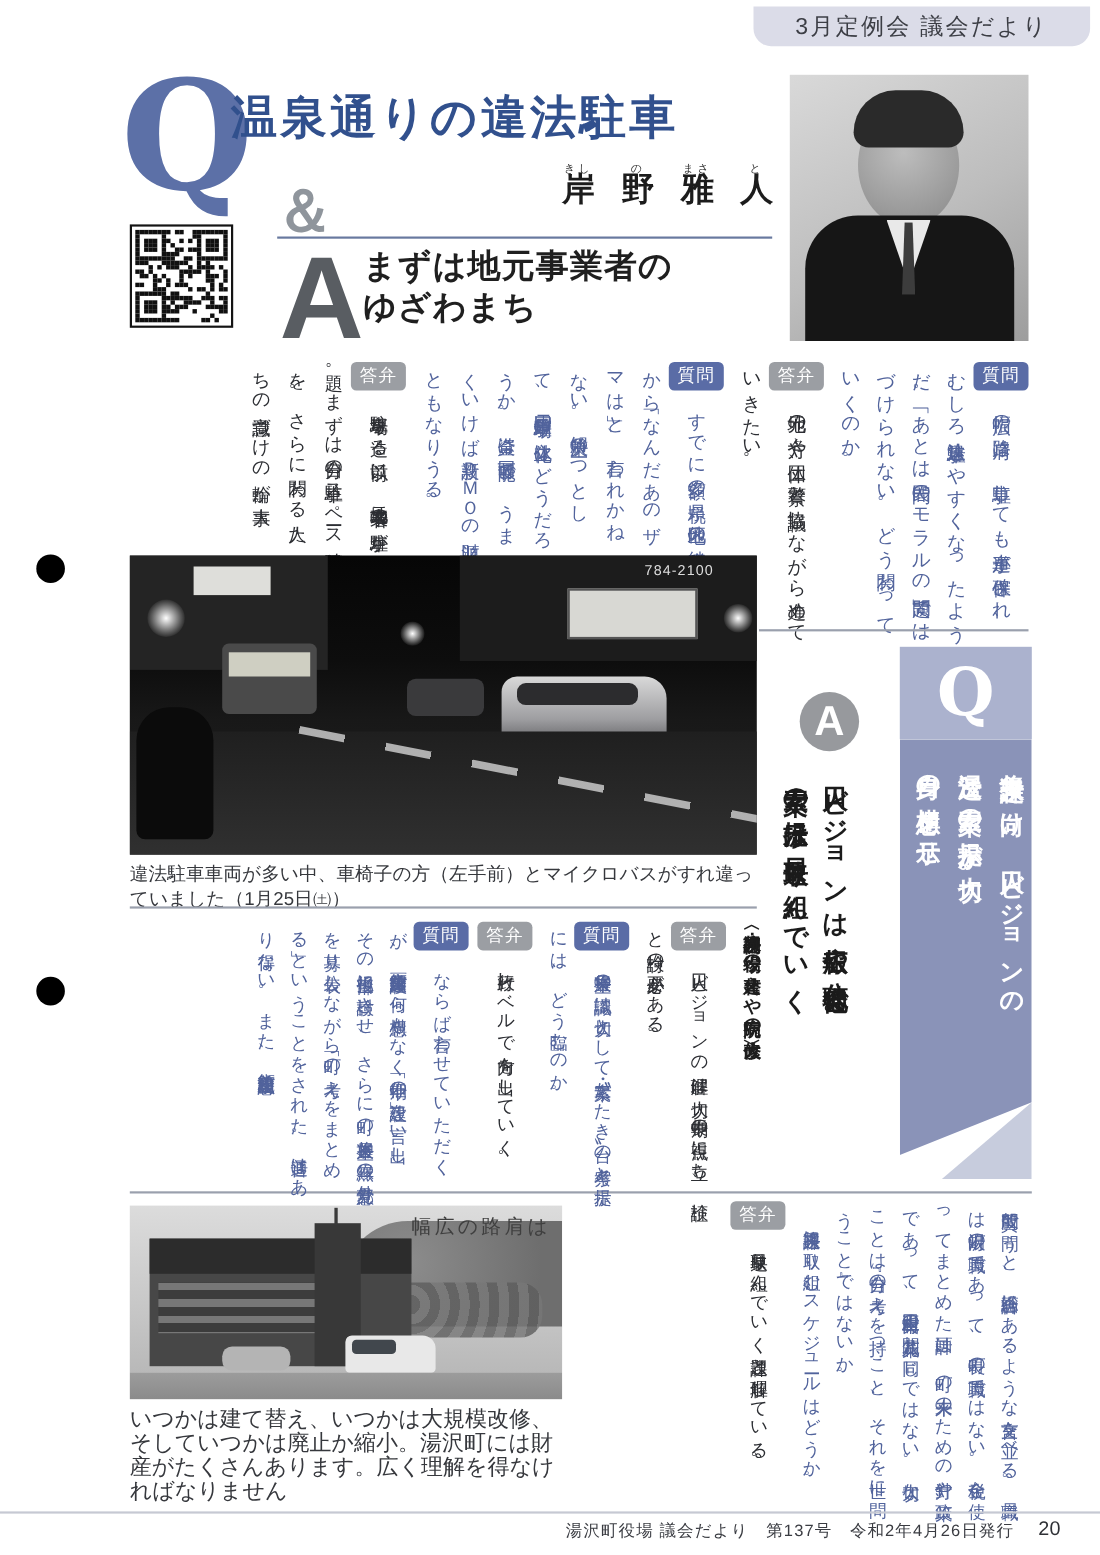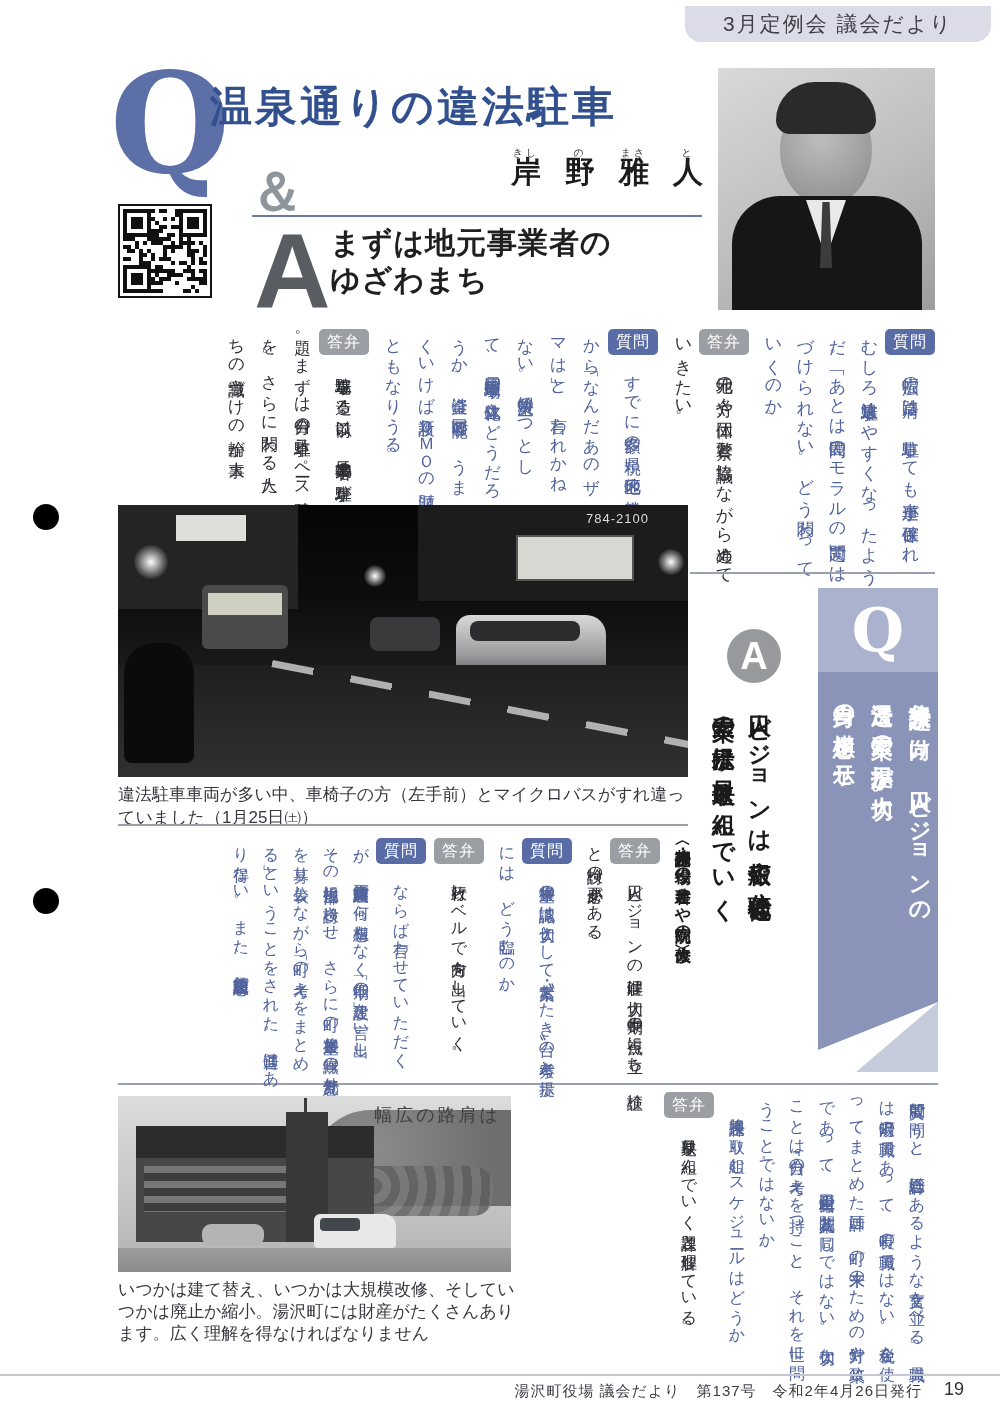--- a/index.html
+++ b/index.html
@@ -485,20 +485,20 @@
   <div class="th-band"></div>
   <div class="th-win"></div>
   <div class="th-tower"></div>
   <div class="th-ant"></div>
   <div class="th-van"></div>
   <div class="th-vanwin"></div>
   <div class="th-sedan"></div>
   <div class="th-road"></div>
   <div class="th-label">幅広の路肩は</div>
 </div>
-<div class="abs caption" style="left:118px;top:1279px;width:400px;font-size:17px;line-height:22px;">いつかは建て替え、いつかは大規模改修、そしていつかは廃止か縮小。湯沢町には財産がたくさんあります。広く理解を得なければなりません</div>
+<div class="abs caption" style="left:118px;top:1279px;width:400px;font-size:20px;line-height:22px;">いつかは建て替え、いつかは大規模改修、そしていつかは廃止か縮小。湯沢町には財産がたくさんあります。広く理解を得なければなりません</div>
 
 <div class="abs footer-line"></div>
 <div class="abs footer-text">湯沢町役場 議会だより　第137号　令和2年4月26日発行</div>
-<div class="abs page-num">19</div>
+<div class="abs page-num">20</div>
 
 <div class="abs hole" style="left:33px;top:504px;"></div>
 <div class="abs hole" style="left:33px;top:888px;"></div>
 
 </body></html>

